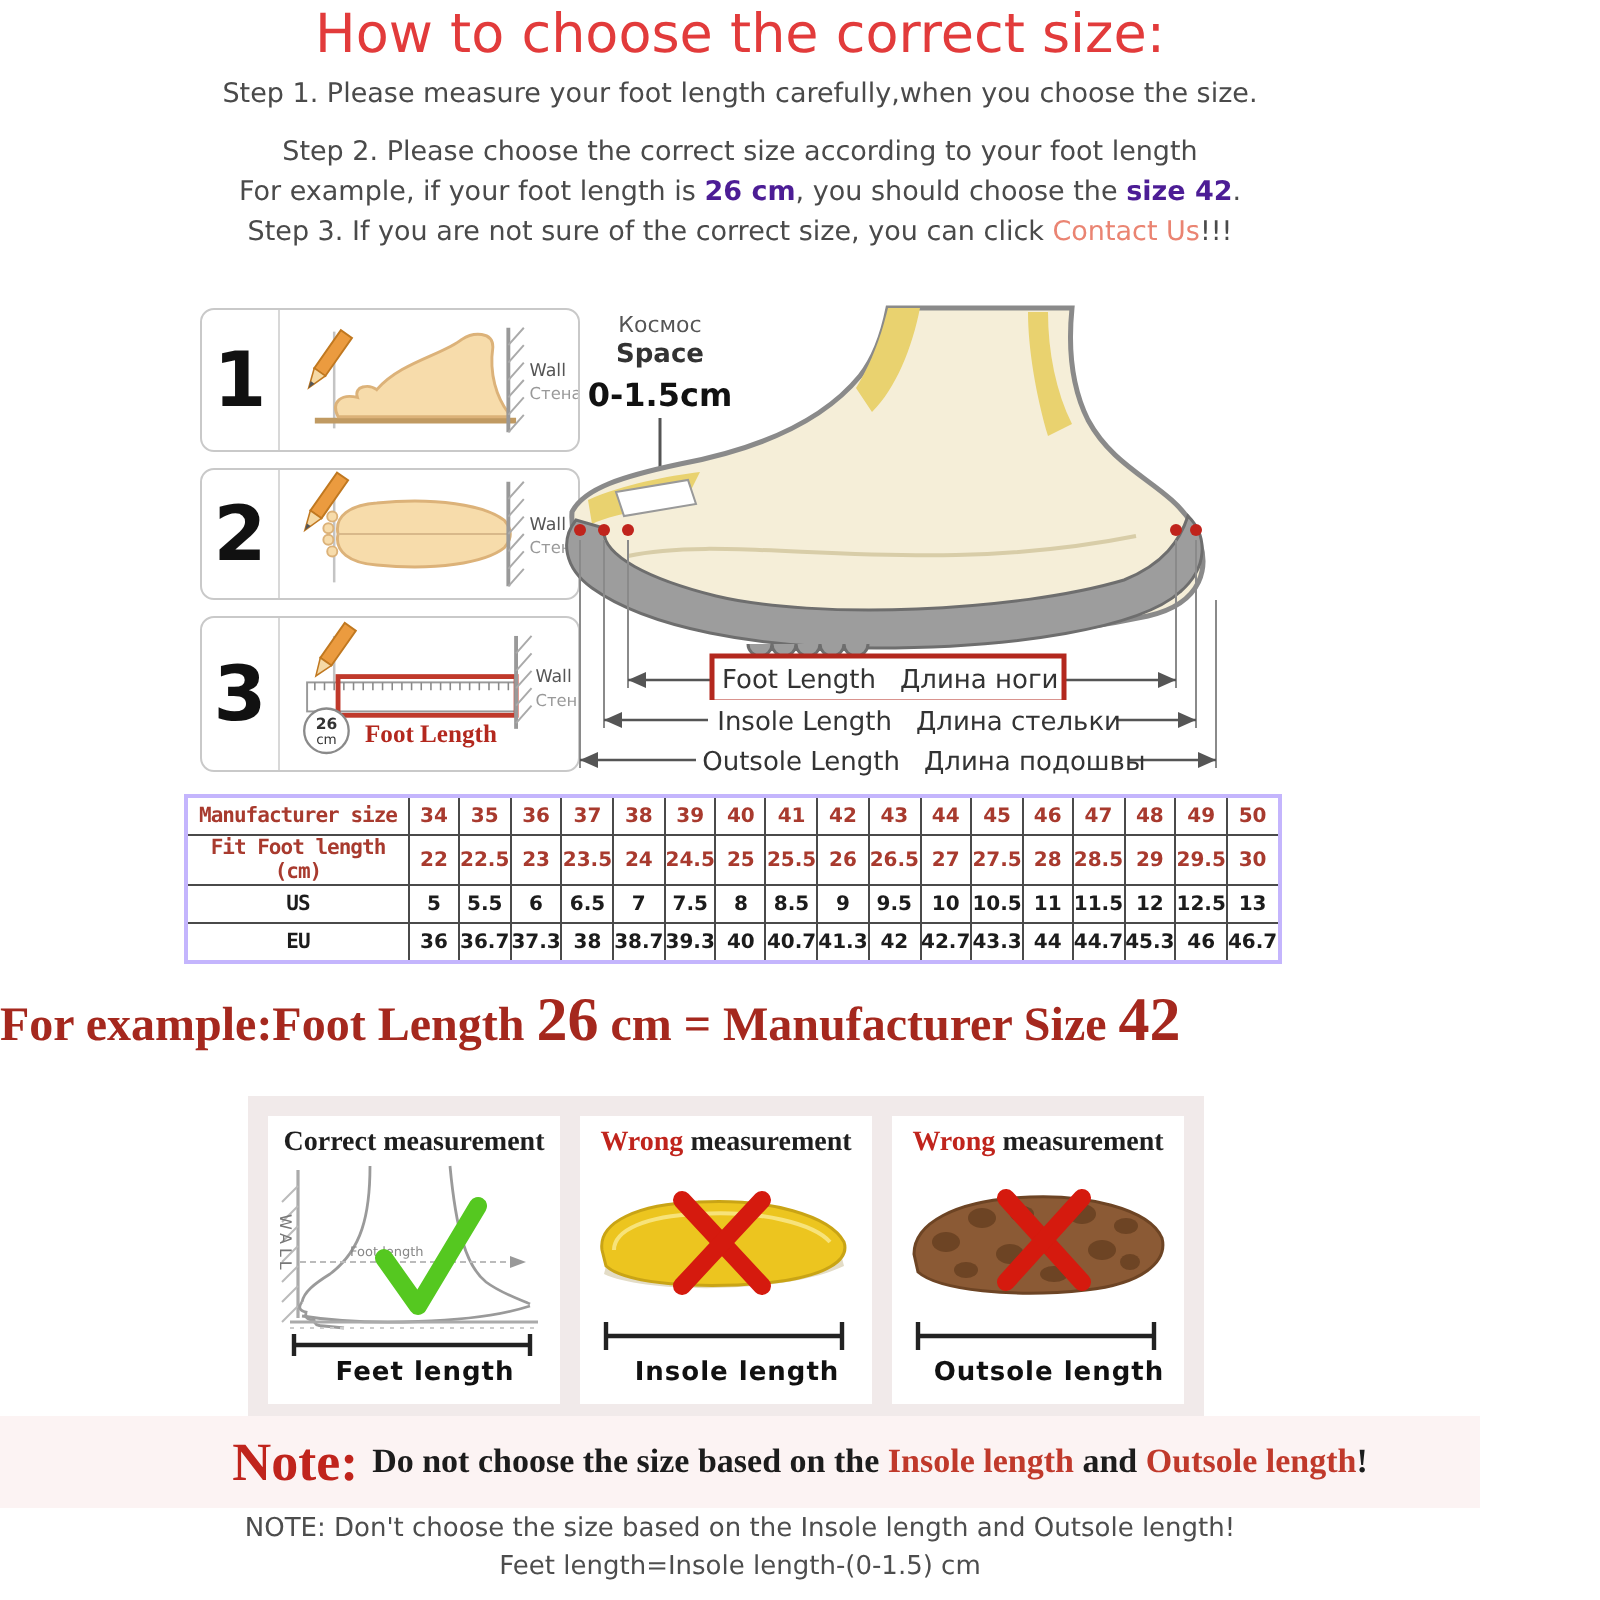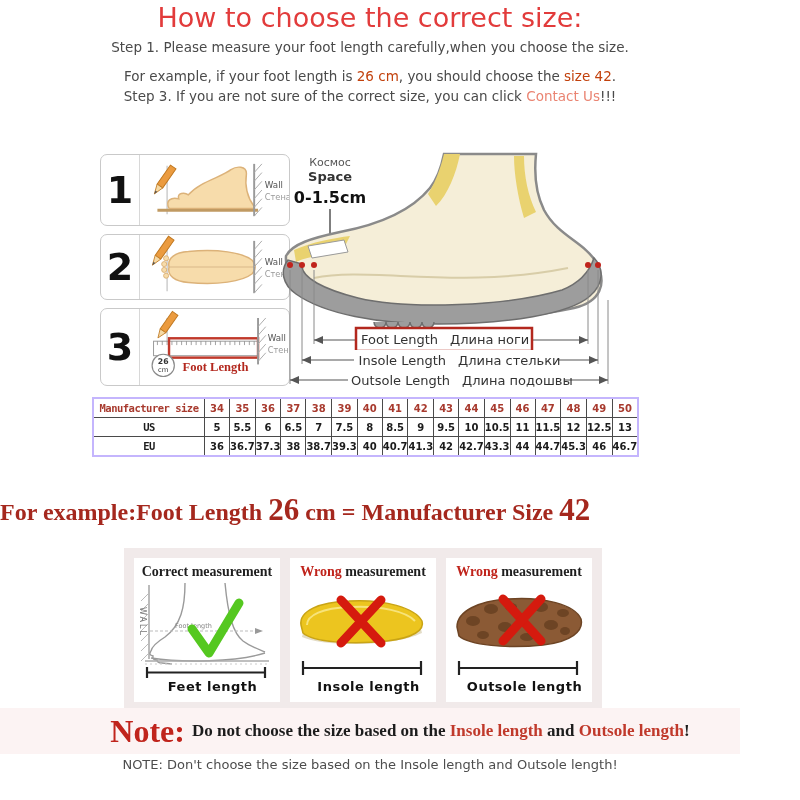--- a/index.html
+++ b/index.html
@@ -4,21 +4,21 @@
 <style>
   html,body {margin:0; padding:0; background:#fff;}
   .page {position:relative; width:740px; height:800px; background:#ffffff; overflow:hidden;
          font-family:"DejaVu Sans",sans-serif; color:#4a4a4a;}
 
   .title {position:absolute; top:2px; left:0; width:100%; text-align:center;
           font-size:27px; color:#e23b3b;}
   .step1 {position:absolute; top:39px; left:0; width:100%; text-align:center; font-size:13.5px;}
   .steps-block {position:absolute; top:66px; left:0; width:100%; text-align:center;
                 font-size:13.5px; line-height:20px;}
-  .hl {color:#c2410c;}
+  .hl {color:#4c1d95;font-weight:bold;}
   .link {color:#ea8472; cursor:pointer;}
 
   
   .diagrams {position:absolute; top:146px; left:0; width:800px; height:250px;}
   .mbox {position:absolute; left:100px; width:190px; background:#fff;
          border:1.5px solid #c9c9c9; border-radius:7px; display:flex; align-items:stretch;
          box-sizing:border-box;}
   .mbox-1 {top:8px; height:72px;}
   .mbox-2 {top:88px; height:66px;}
   .mbox-3 {top:162px; height:78px;}
@@ -52,37 +52,38 @@
                 color:#1e1e1e; margin-top:3px; white-space:nowrap;}
   .panel-title .wrong {color:#c0241c;}
   .panel svg {width:140px; height:100px; margin-top:1px;}
   .panel-caption {font-size:13px; font-weight:bold; color:#111; letter-spacing:0.5px;
                   margin-top:-2px;margin-left:11px;}
 
   
   .note-band {position:absolute; top:708px; left:0; width:800px; height:46px; background:#fcf3f3;
               display:flex; align-items:center; justify-content:center;
               font-family:"Liberation Serif",serif; font-weight:bold;}
-  .note-label {color:#c0241c; font-size:32px; margin-right:7px;}
+  .note-label {color:#c0241c; font-size:27px; margin-right:7px;}
   .note-text {font-size:17px; color:#1c1c1c;}
   .note-text .red {color:#c0392b;}
   .footnote1 {position:absolute; top:757px; left:0; width:100%; text-align:center;
               font-size:13px; color:#4d4d4d;}
   .footnote2 {position:absolute; top:776px; left:0; width:100%; text-align:center;
               font-size:13px; color:#4d4d4d;}
 </style>
 </head>
 <body>
 
 <div class="page">
 
   <div class="title">How to choose the correct size:</div>
   <div class="step1">Step 1. Please measure your foot length carefully,when you choose the size.</div>
 
   <div class="steps-block">
+    <div>Step 2. Please choose the correct size according to your foot length</div>
     <div><span>For example, if your foot length is </span><span class="hl">26 cm</span><span>, you should choose the </span><span class="hl">size 42</span><span>.</span></div>
     <div><span>Step 3. If you are not sure of the correct size, you can click </span><span class="link">Contact Us</span><span>!!!</span></div>
   </div>
 
   <div class="diagrams">
 
     <div class="mbox mbox-1">
       <div class="mbox-num">1</div>
       <div class="mbox-art">
         <svg viewBox="0 0 154 62">
@@ -233,20 +234,41 @@
           <td class="val">41</td>
           <td class="val">42</td>
           <td class="val">43</td>
           <td class="val">44</td>
           <td class="val">45</td>
           <td class="val">46</td>
           <td class="val">47</td>
           <td class="val">48</td>
           <td class="val">49</td>
           <td class="val">50</td>
+        </tr>
+      <tr class="row-red">
+        <td class="lbl">Fit Foot length (cm)</td>
+
+      <td class="val">22</td>
+          <td class="val">22.5</td>
+          <td class="val">23</td>
+          <td class="val">23.5</td>
+          <td class="val">24</td>
+          <td class="val">24.5</td>
+          <td class="val">25</td>
+          <td class="val">25.5</td>
+          <td class="val">26</td>
+          <td class="val">26.5</td>
+          <td class="val">27</td>
+          <td class="val">27.5</td>
+          <td class="val">28</td>
+          <td class="val">28.5</td>
+          <td class="val">29</td>
+          <td class="val">29.5</td>
+          <td class="val">30</td>
         </tr>
       <tr class="row-dark">
         <td class="lbl">US</td>
 
       <td class="val">5</td>
           <td class="val">5.5</td>
           <td class="val">6</td>
           <td class="val">6.5</td>
           <td class="val">7</td>
           <td class="val">7.5</td>
@@ -367,14 +389,15 @@
       <div class="panel-caption">Outsole length</div>
     </div>
   </div>
 
   <div class="note-band">
     <span class="note-label">Note:</span>
     <span class="note-text"><span> Do not choose the size based on the </span><span class="red">Insole length</span><span> and </span><span class="red">Outsole length</span><span>!</span></span>
   </div>
 
   <div class="footnote1">NOTE: Don't choose the size based on the Insole length and Outsole length!</div>
+  <div class="footnote2">Feet length=Insole length-(0-1.5) cm</div>
 
 </div>
 
 </body></html>

